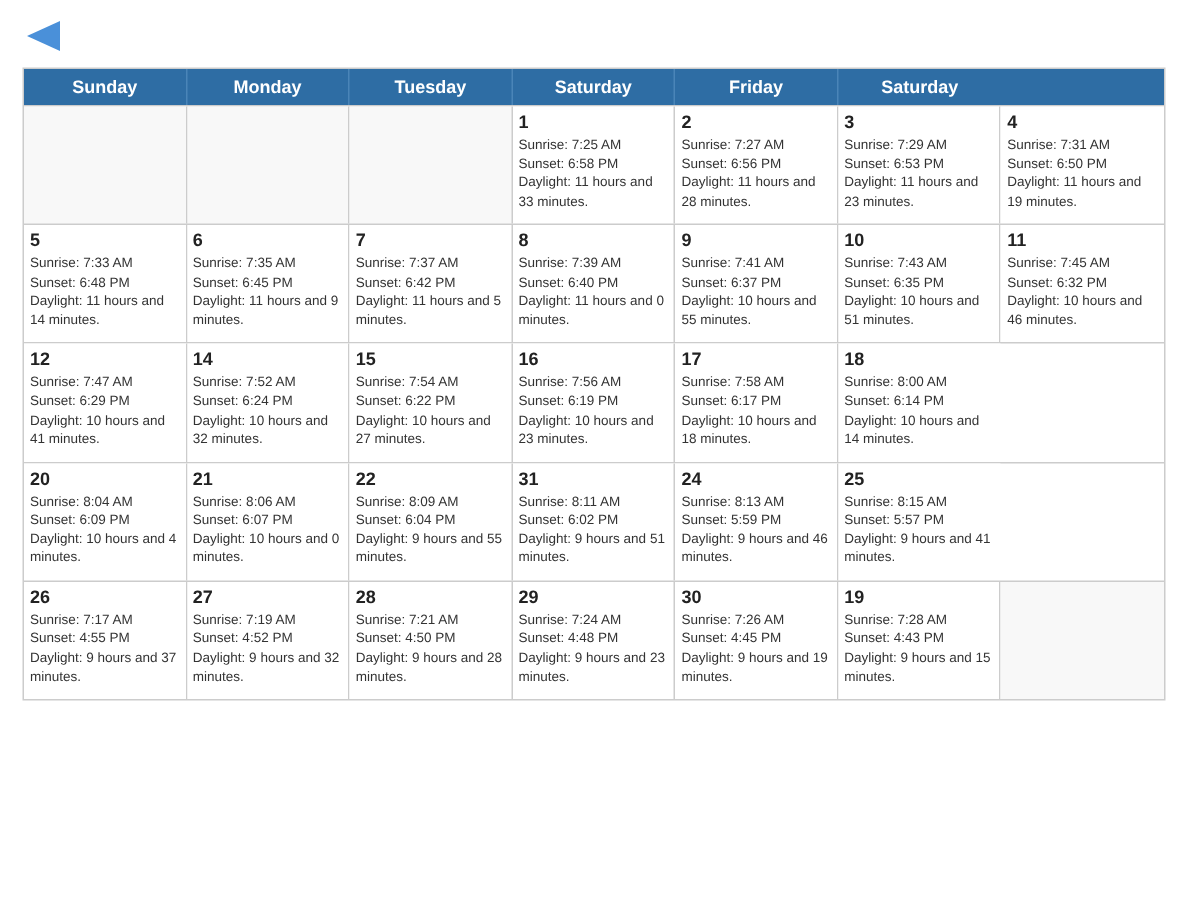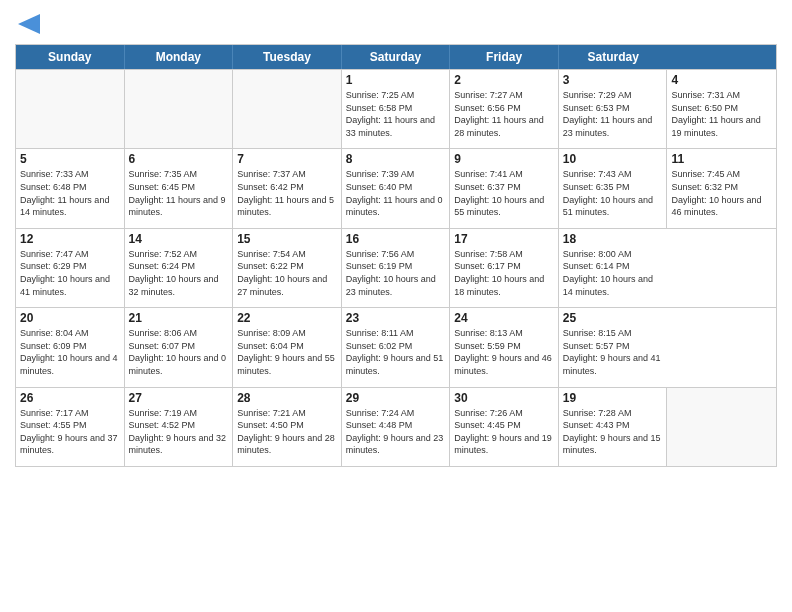--- a/index.html
+++ b/index.html
@@ -225,21 +225,21 @@
           </div>
           <div class="cal-cell">
             <div class="day-num">21</div>
             <div class="cell-info">Sunrise: 8:06 AM<br>Sunset: 6:07 PM<br>Daylight: 10 hours and 0 minutes.</div>
           </div>
           <div class="cal-cell">
             <div class="day-num">22</div>
             <div class="cell-info">Sunrise: 8:09 AM<br>Sunset: 6:04 PM<br>Daylight: 9 hours and 55 minutes.</div>
           </div>
           <div class="cal-cell">
-            <div class="day-num">23</div>
+            <div class="day-num">31</div>
             <div class="cell-info">Sunrise: 8:11 AM<br>Sunset: 6:02 PM<br>Daylight: 9 hours and 51 minutes.</div>
           </div>
           <div class="cal-cell">
             <div class="day-num">24</div>
             <div class="cell-info">Sunrise: 8:13 AM<br>Sunset: 5:59 PM<br>Daylight: 9 hours and 46 minutes.</div>
           </div>
           <div class="cal-cell">
             <div class="day-num">25</div>
             <div class="cell-info">Sunrise: 8:15 AM<br>Sunset: 5:57 PM<br>Daylight: 9 hours and 41 minutes.</div>
           </div>

